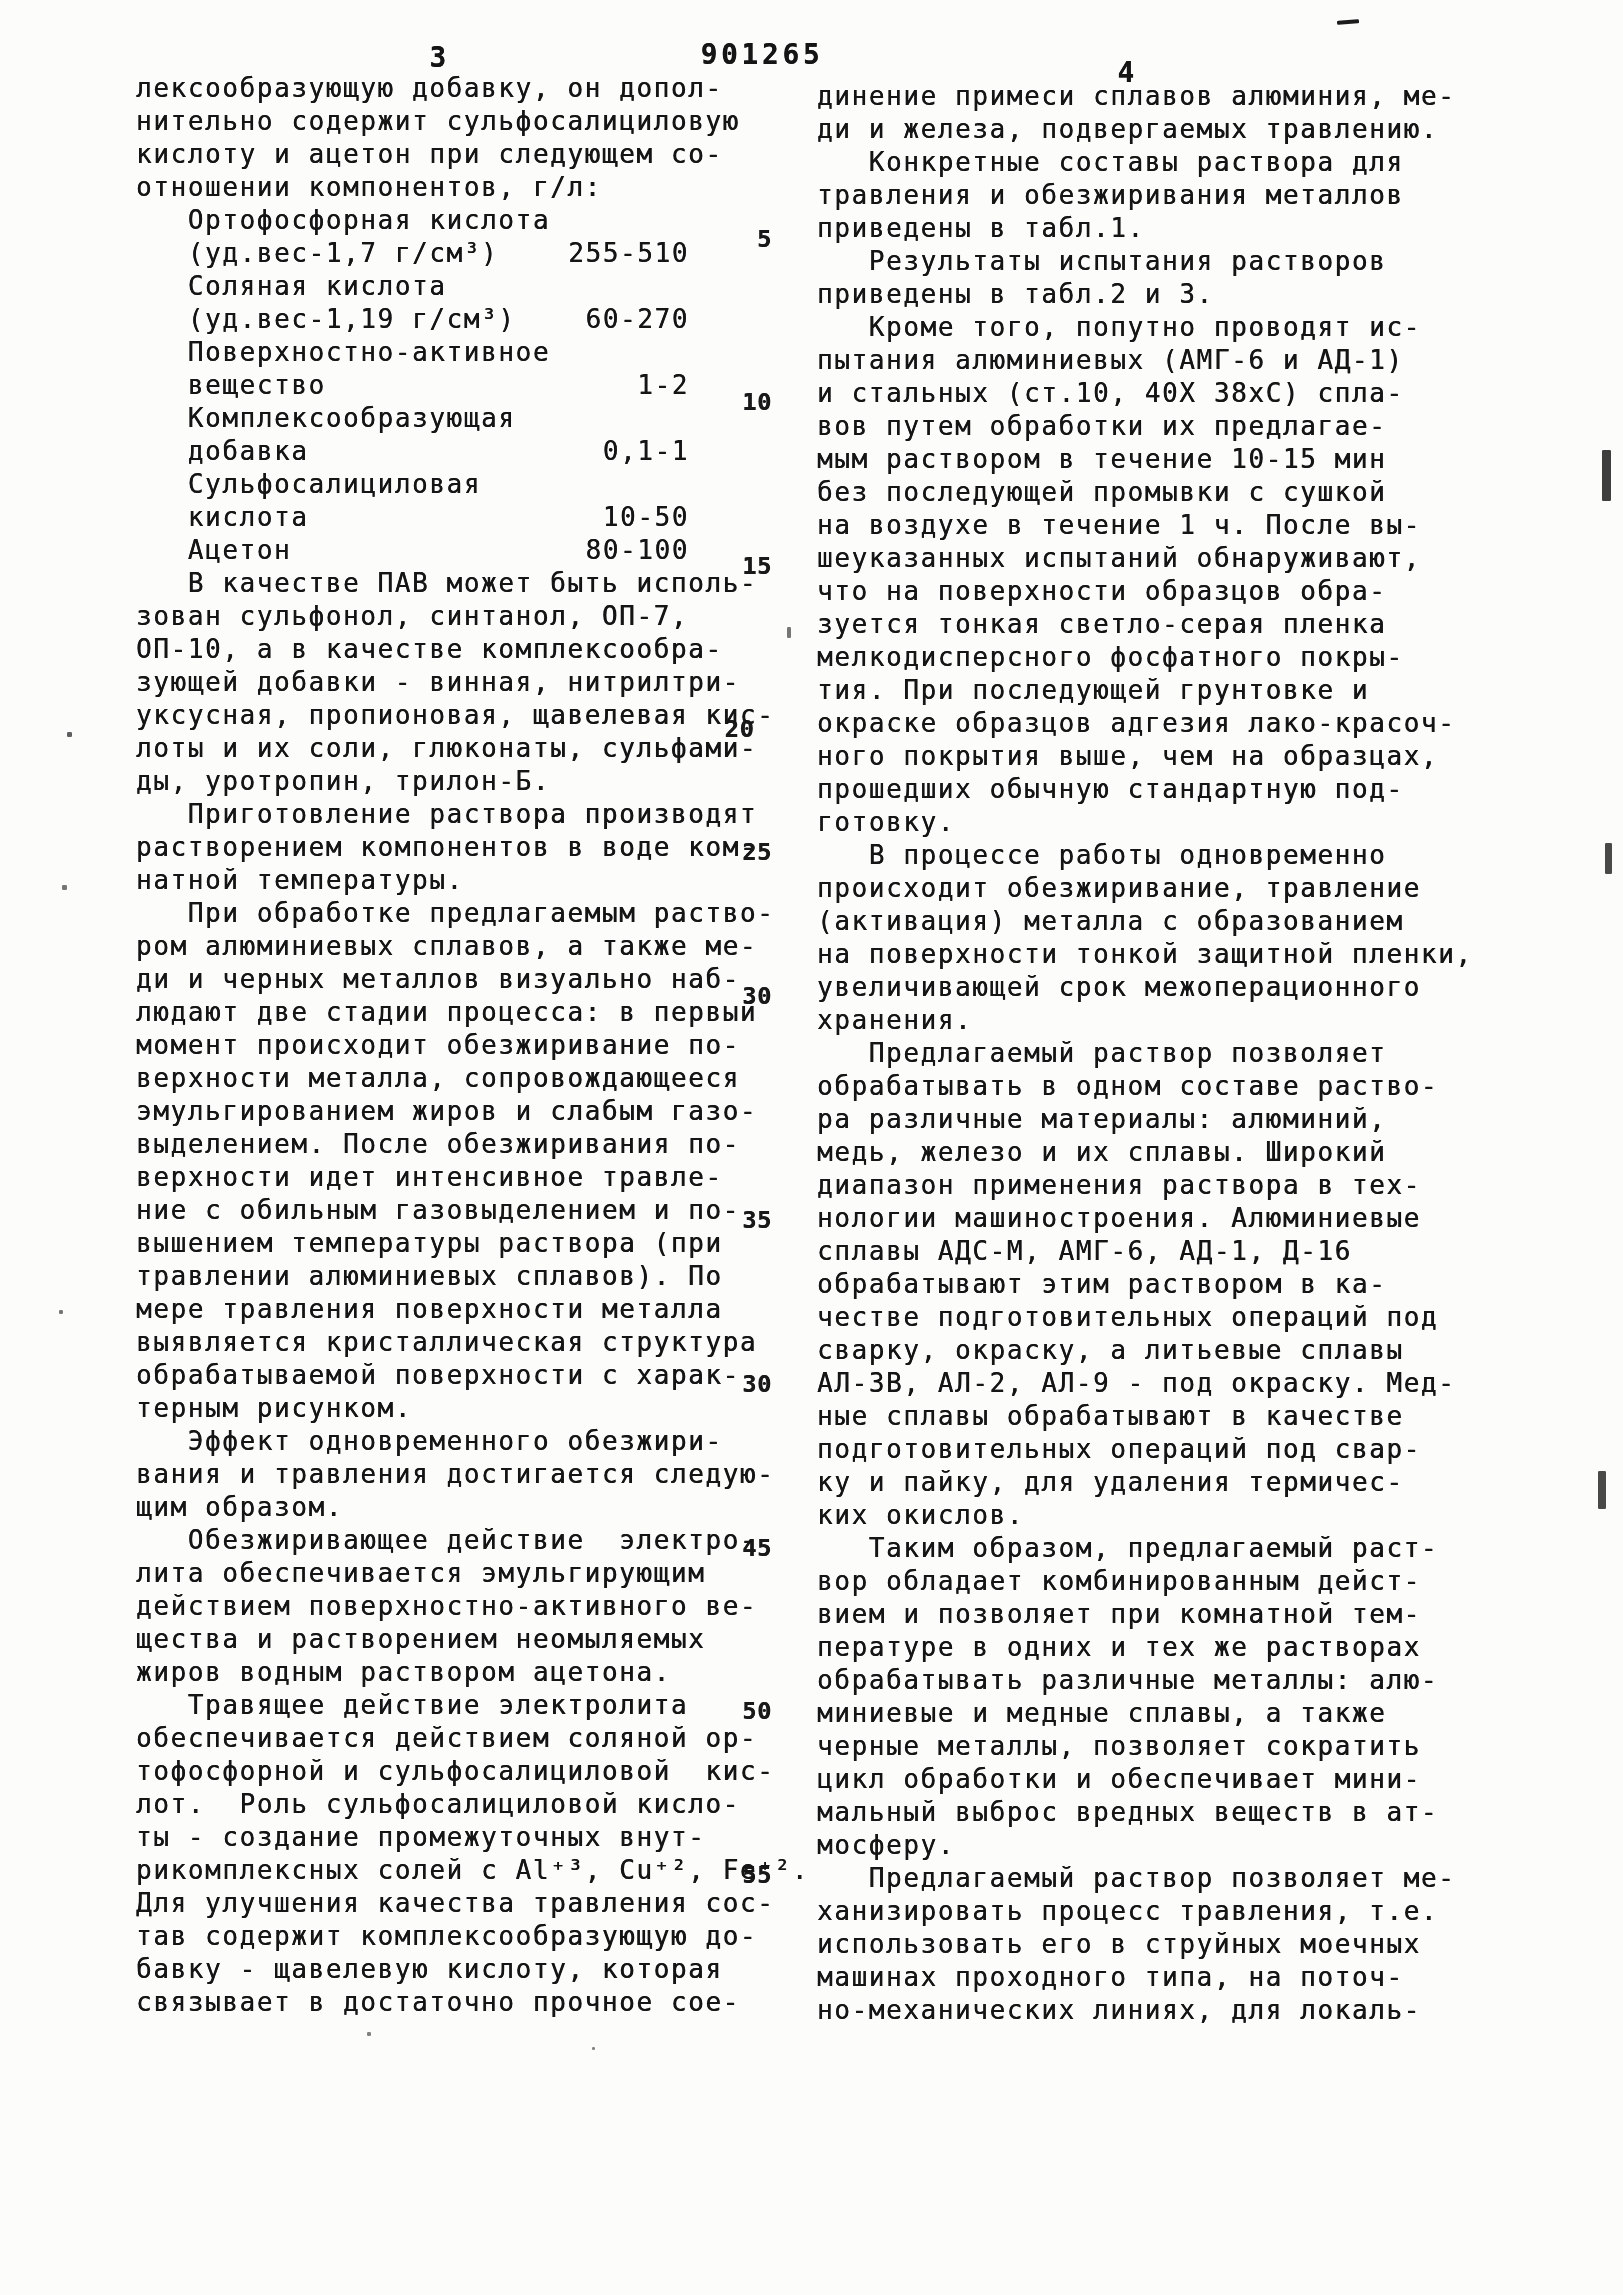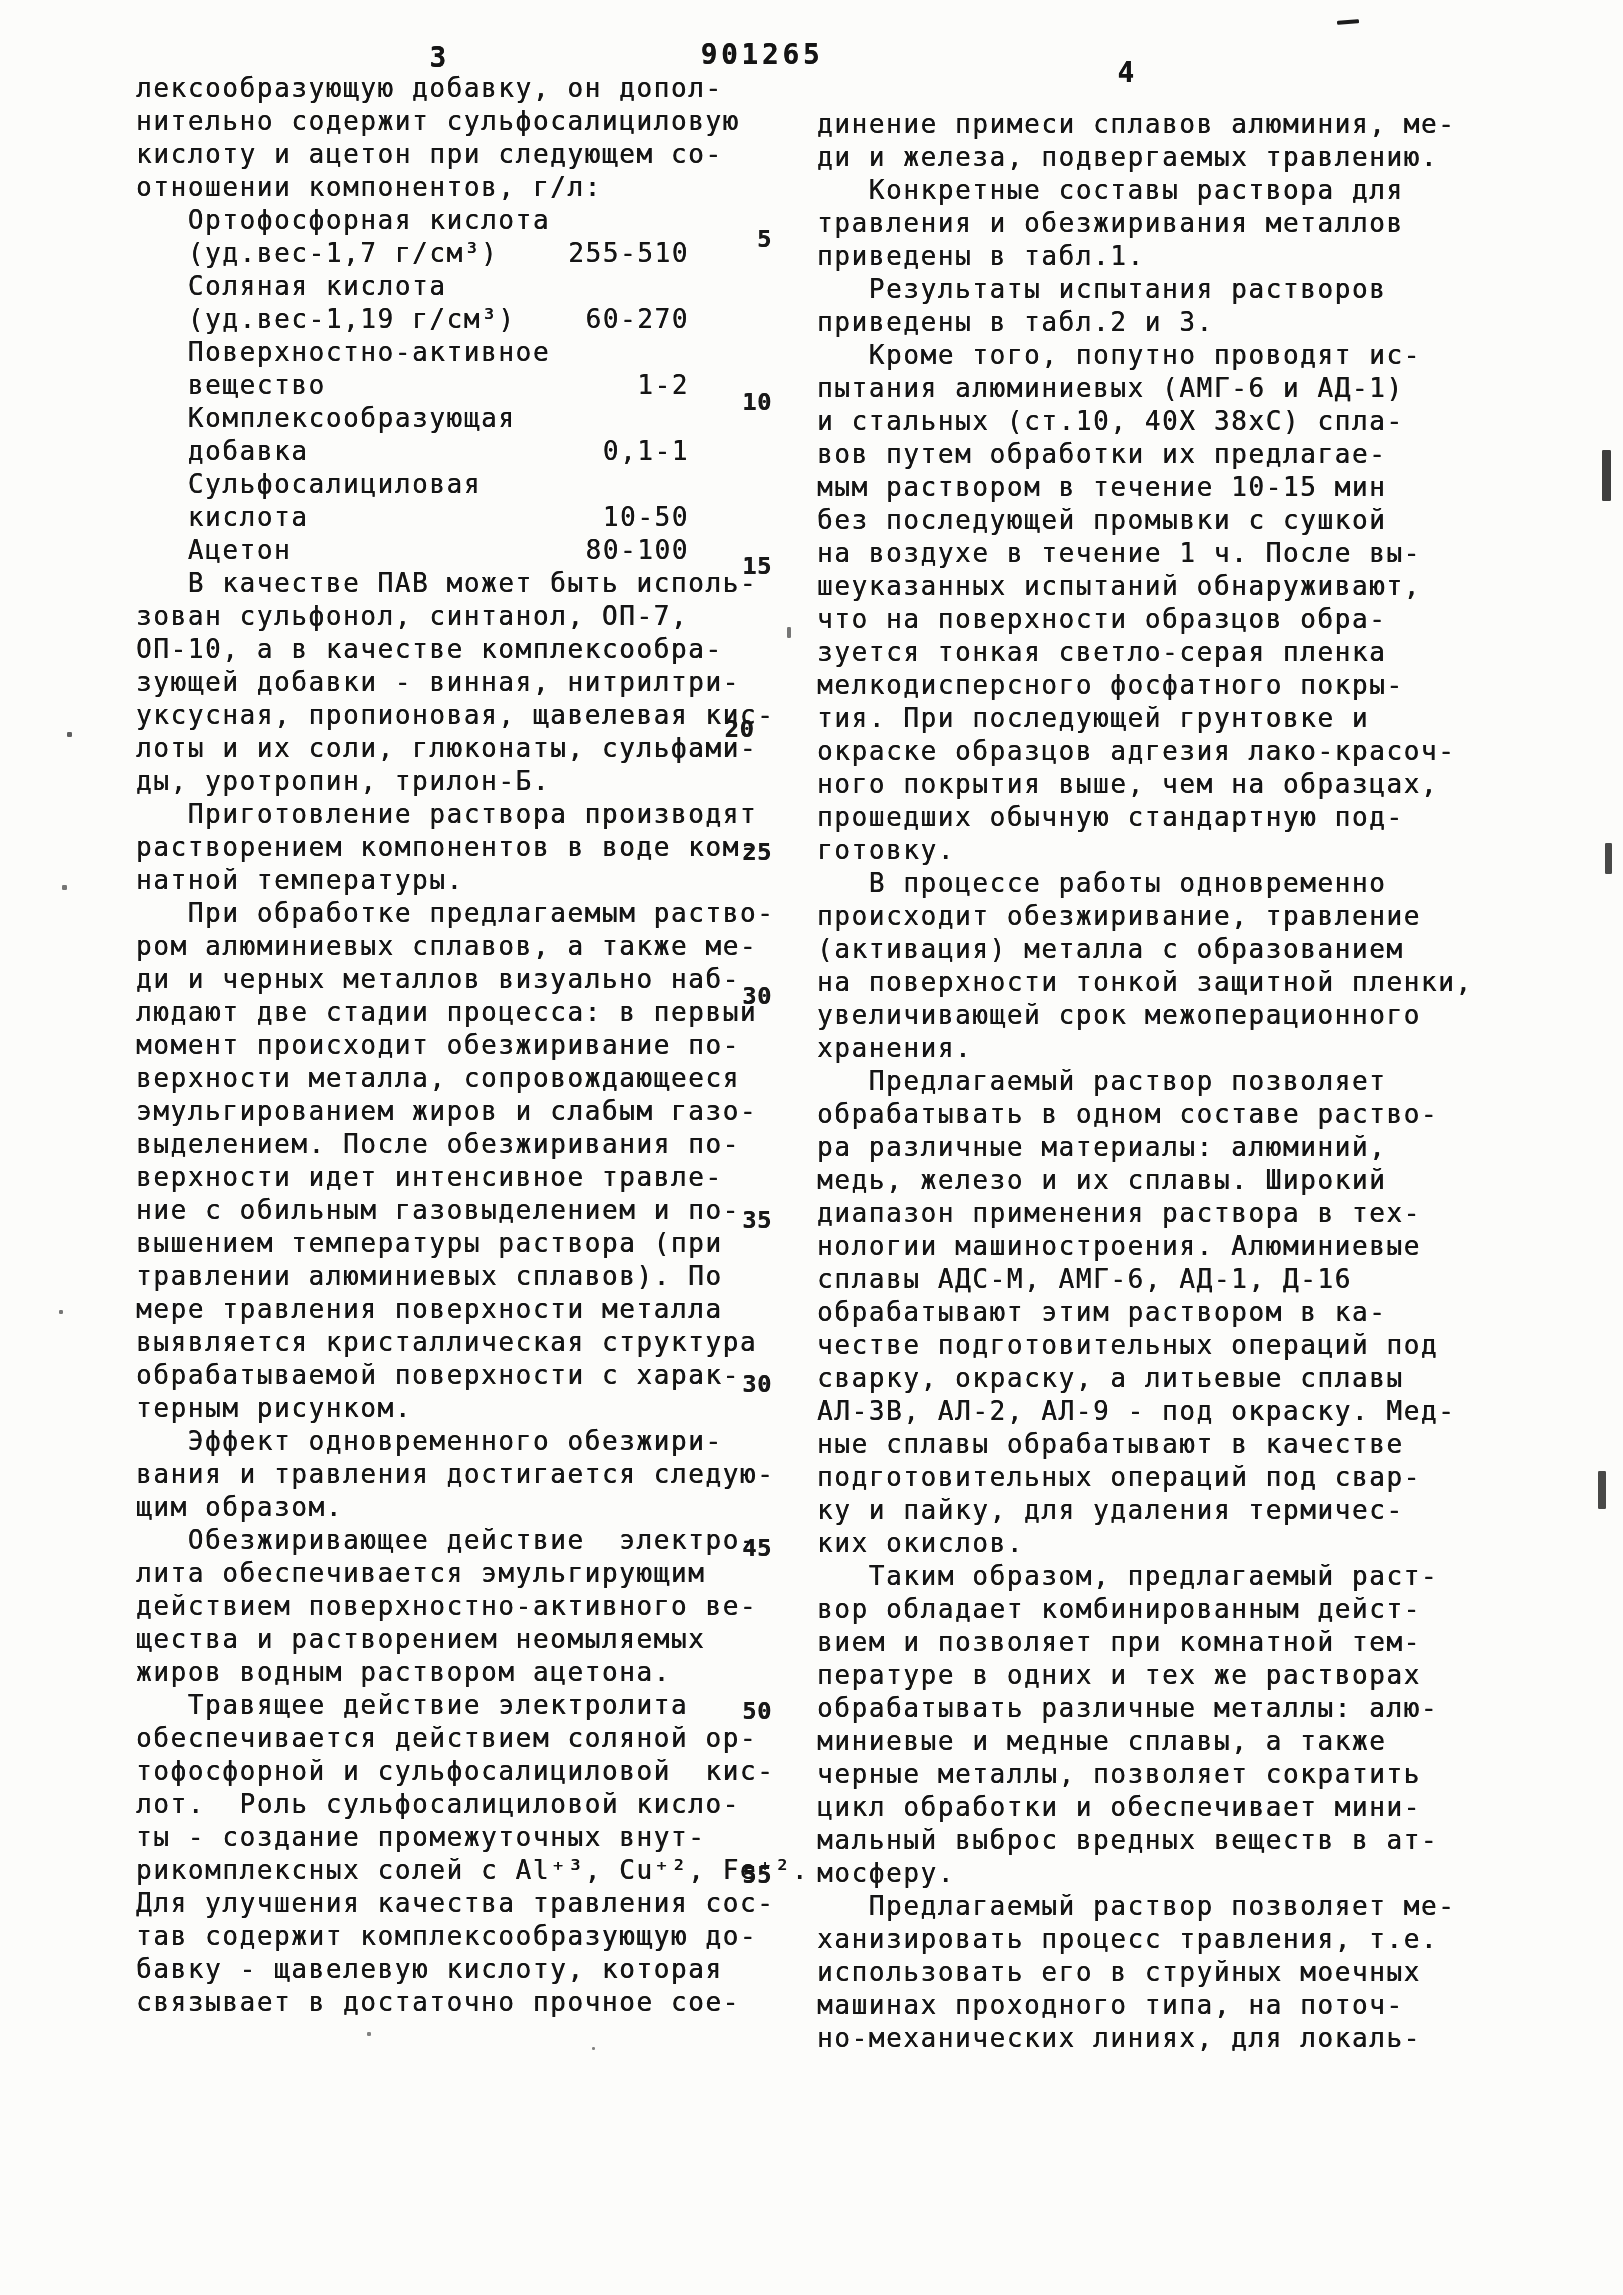--- a/index.html
+++ b/index.html
@@ -21,21 +21,21 @@
   #hdr-patent{left:628px;top:38px;width:268px;text-align:center;letter-spacing:3.9px;}
   #hdr-right{left:1087px;top:56px;width:79px;text-align:center;}
   .col{
     position:absolute;
     white-space:pre;
     font-size:26px;
     letter-spacing:1.6px;
     text-shadow:0.3px 0 0 currentColor;
   }
   #col-left{left:136px;top:72px;width:655px;}
-  #col-right{left:817px;top:80px;width:664px;margin-top:28px;}
+  #col-right{left:817px;top:80px;width:664px;}
   .line{position:relative;height:33px;line-height:33px;}
   .line .v{
     position:absolute;left:419px;top:0;width:134px;
     text-align:right;
   }
   .gutter .gnum{
     position:absolute;left:707px;width:65px;height:33px;
     line-height:33px;text-align:right;
     font-size:23.6px;font-weight:bold;
     letter-spacing:0.7px;

